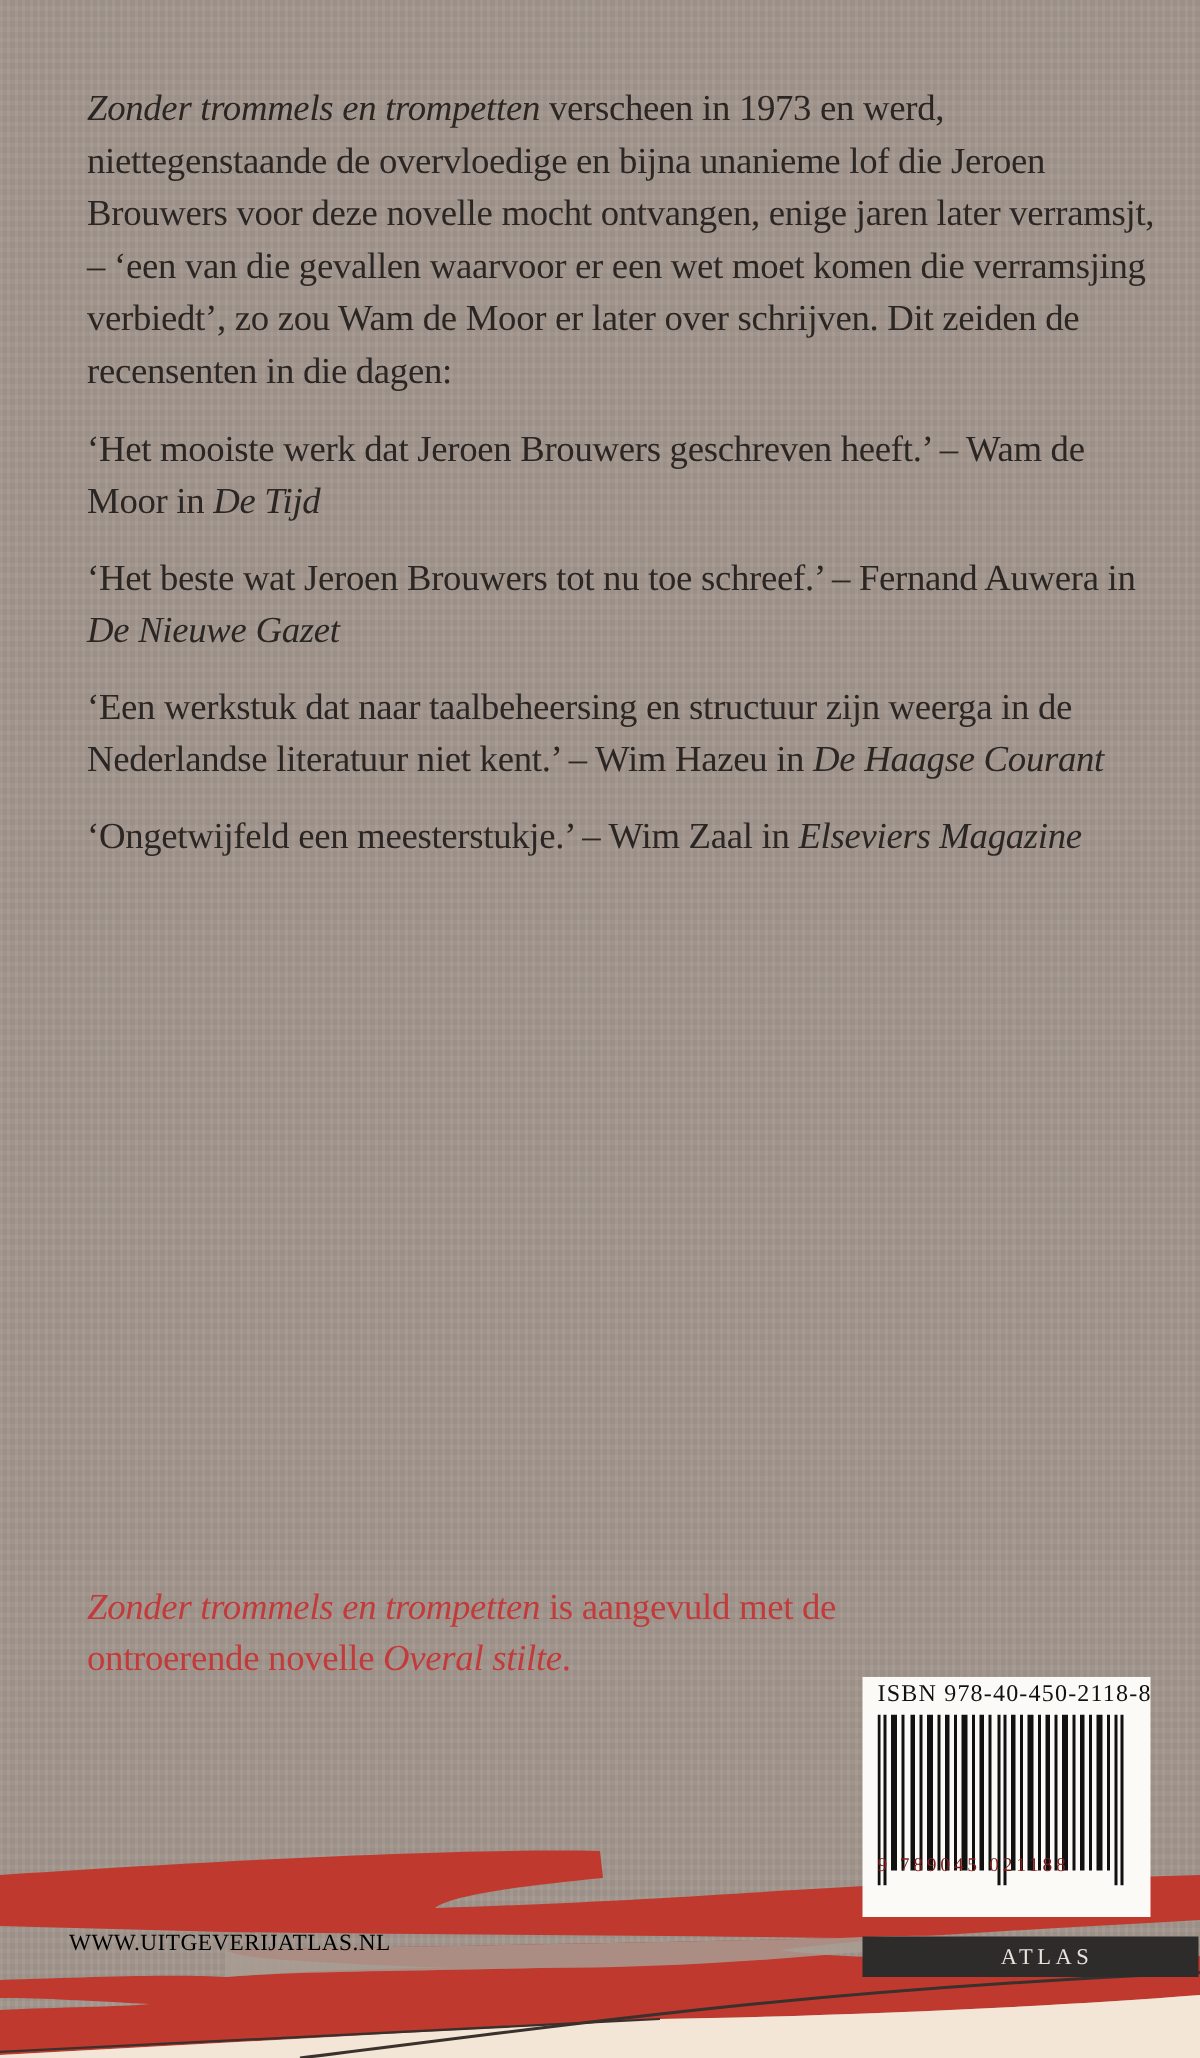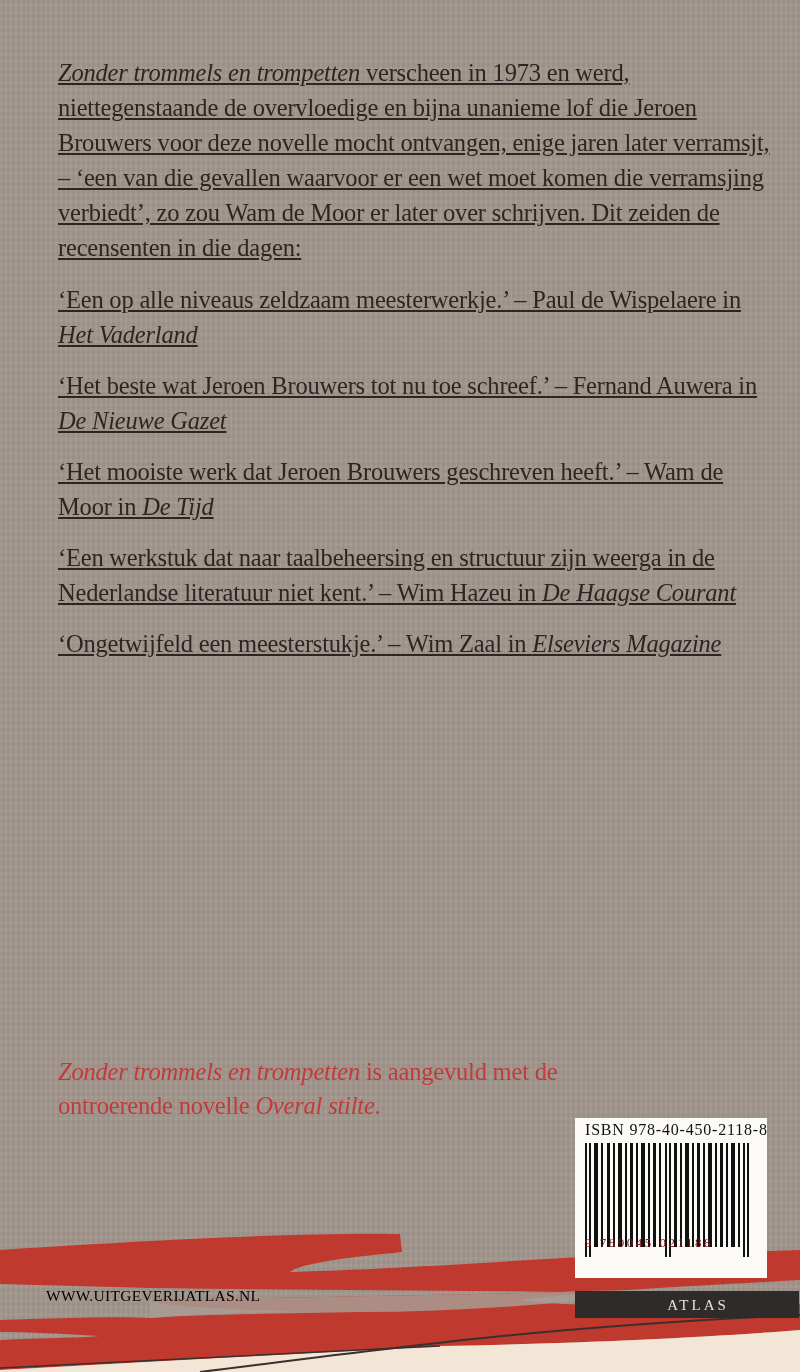--- a/index.html
+++ b/index.html
@@ -9,21 +9,21 @@
     background-image:
       repeating-linear-gradient(90deg, rgba(255,255,255,0.03) 0 2px, rgba(0,0,0,0.025) 2px 5px),
       repeating-linear-gradient(0deg, rgba(255,255,255,0.02) 0 3px, rgba(0,0,0,0.02) 3px 7px);
     font-family: "Liberation Serif", "DejaVu Serif", serif;
     color:#2b2623;
   }
   .text-block {
     position:absolute; left:58px; top:55px; width:720px;
     font-size:24.5px; line-height:35px; letter-spacing:-0.2px;
   }
-  .para { margin:0 0 16px 0;text-decoration:underline; }
+  .para { margin:0 0 16px 0; }
   .para.intro { margin-bottom:17px; }
   i { font-style:italic; }
   .red-note {
     position:absolute; left:58px; top:1030px; width:560px;
     font-size:24.5px; line-height:34px; color:#c23a3a; letter-spacing:-0.2px;
   }
   .stripes { position:absolute; left:0; top:1220px; width:800px; height:152px; }
   .url {
     position:absolute; left:46px; top:1287px; font-size:15.5px; letter-spacing:0.3px;
     color:#000000;
@@ -45,23 +45,22 @@
     position:absolute; left:575px; top:1291px; width:202px; height:27px; background:#2e2b2b;
     color:#e8e2da; font-size:15px; letter-spacing:3px; text-align:center; line-height:28px;padding-left:22px;
   }
 </style>
 </head>
 <body>
 
 <div class="text-block">
   <p class="para intro"><i>Zonder trommels en trompetten</i><span> verscheen in 1973 en werd, niettegenstaande de overvloedige en bijna unanieme lof die Jeroen Brouwers voor deze novelle mocht ontvangen, enige jaren later verramsjt, – ‘een van die gevallen waarvoor er een wet moet komen die verramsjing verbiedt’, zo zou Wam de Moor er later over schrijven. Dit zeiden de recensenten in die dagen:</span></p>
 
-  <p class="para"><i></i><span>‘Een op alle niveaus zeldzaam meesterwerkje.’ – Paul de Wispelaere in </span><i>Het Vaderland</i></p>
+  <p class="para"><i></i><span>‘Het mooiste werk dat Jeroen Brouwers geschreven heeft.’ – Wam de Moor in </span><i>De Tijd</i></p>
   <p class="para"><i></i><span>‘Het beste wat Jeroen Brouwers tot nu toe schreef.’ – Fernand Auwera in </span><i>De Nieuwe Gazet</i></p>
-  <p class="para"><i></i><span>‘Het mooiste werk dat Jeroen Brouwers geschreven heeft.’ – Wam de Moor in </span><i>De Tijd</i></p>
   <p class="para"><i></i><span>‘Een werkstuk dat naar taalbeheersing en structuur zijn weerga in de Nederlandse literatuur niet kent.’ – Wim Hazeu in </span><i>De Haagse Courant</i></p>
   <p class="para"><i></i><span>‘Ongetwijfeld een meesterstukje.’ – Wim Zaal in </span><i>Elseviers Magazine</i></p>
 </div>
 
 <p class="red-note"><i>Zonder trommels en trompetten</i><span> is aangevuld met de ontroerende novelle </span><i>Overal stilte</i><span>.</span></p>
 
 <svg class="stripes" viewBox="0 0 800 152" preserveAspectRatio="none">
   <path d="M0 30 C120 22 300 12 400 14 L402 32 C340 38 300 44 290 52 C420 48 520 40 600 36 L800 30 L800 60 C700 66 600 70 520 80 C560 86 620 86 700 84 L800 84 L800 110 C700 118 560 124 440 126 L0 150 L0 120 C40 118 80 118 100 116 C60 114 30 112 0 112 L0 100 C60 98 120 96 150 98 C200 94 250 92 300 92 C200 88 160 86 150 80 C250 78 400 76 560 72 C420 70 300 70 150 68 L0 64 Z" fill="#c0392f"></path>
   <path d="M150 80 C250 78 400 76 560 72 C600 70 640 70 660 72 C560 84 460 92 360 92 C280 94 200 94 150 98 Z" fill="#a89c93" opacity="0.85"></path>
   <path d="M0 150 L440 126 C560 124 700 118 800 110 L800 152 L0 152 Z" fill="#f3e6d6"></path>

